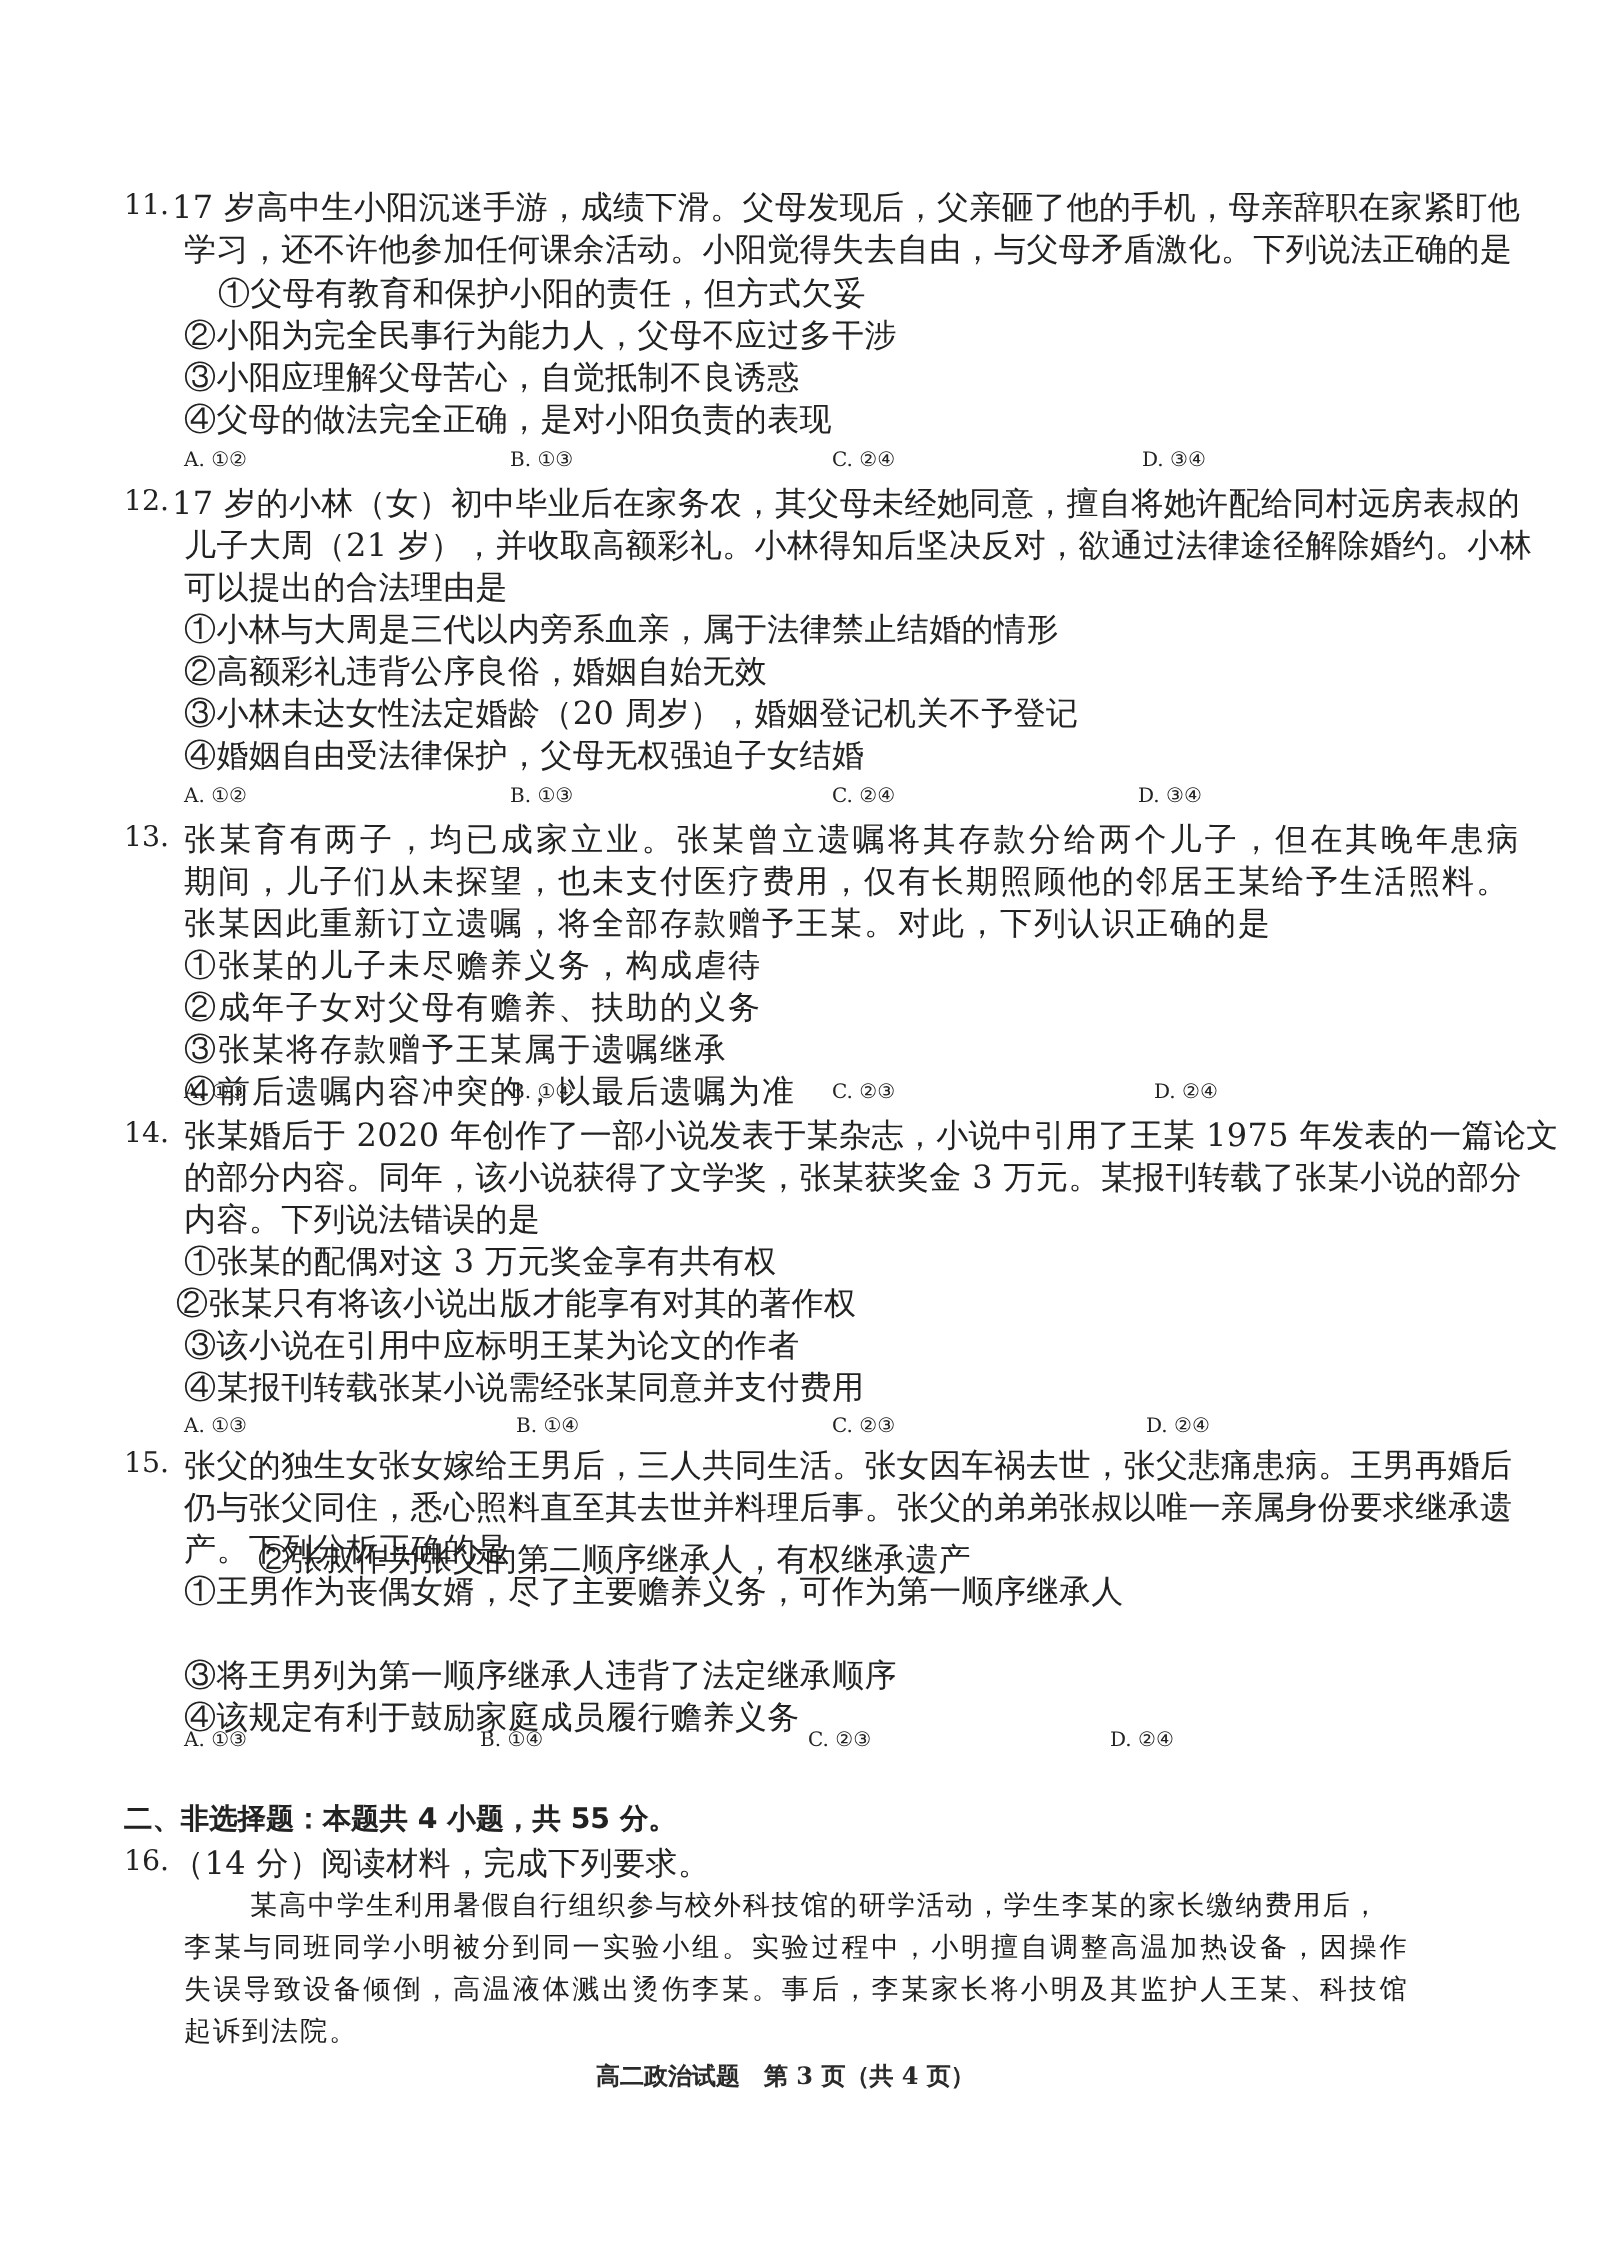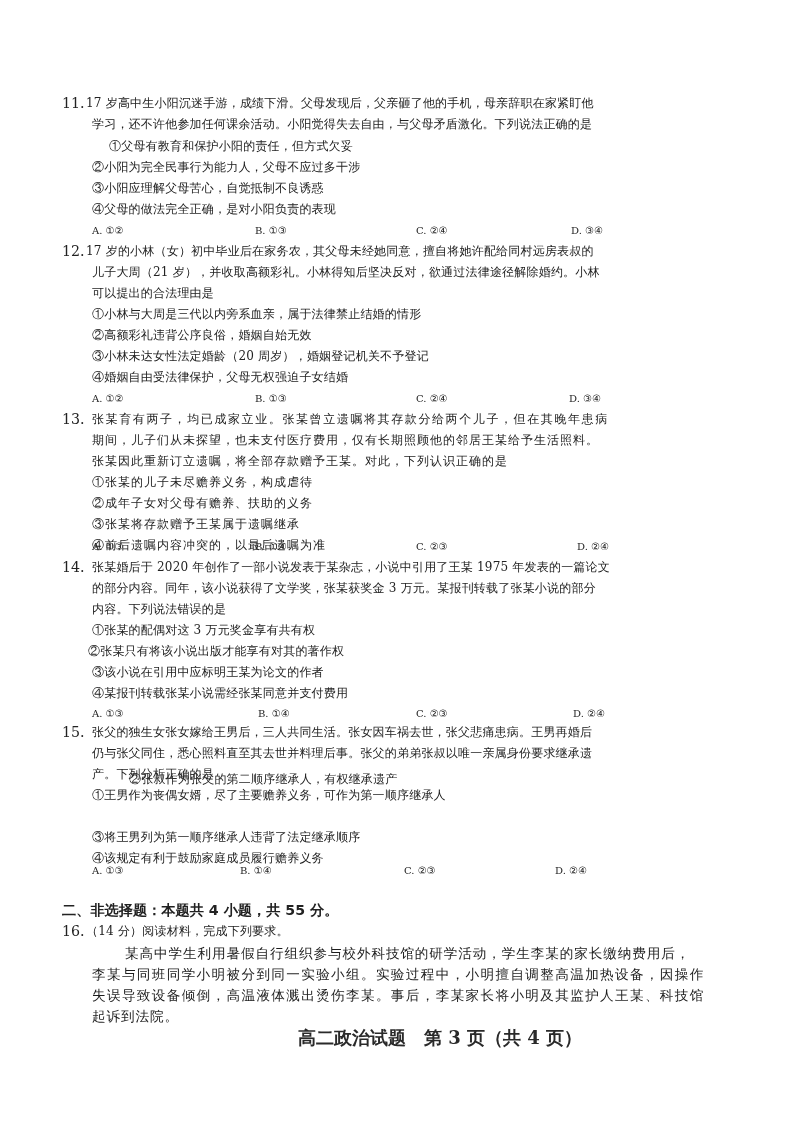--- a/index.html
+++ b/index.html
@@ -4,41 +4,41 @@
 <style>
   html, body { margin: 0; padding: 0; background: #ffffff; }
   body {
     width: 800px; height: 1130px; position: relative; overflow: hidden;
     font-family: "DejaVu Serif", "Liberation Serif", serif;
     color: #222222;
   }
   .page { position: absolute; left: 0; top: 0; width: 800px; height: 1130px; }
   .line {
     position: absolute; white-space: nowrap;
-    font-size: 12px; line-height: 21px; height: 21px;
+    font-size: 16px; line-height: 21px; height: 21px;
     letter-spacing: 0.2px;
   }
   .qnum { position: absolute; white-space: nowrap; font-size: 14.2px; line-height: 21px; }
   .opt {
     position: absolute; white-space: nowrap;
     font-size: 10px; line-height: 21px;
   }
   .section-head {
     position: absolute; white-space: nowrap;
     font-family: "DejaVu Sans", "Liberation Sans", sans-serif;
     font-weight: bold; font-size: 14.2px; line-height: 21px;
   }
   .passage {
     position: absolute; white-space: nowrap;
     font-size: 13.6px; line-height: 21px; letter-spacing: 0.9px;
     color: #1d1d1d;
   }
   .footer {
     position: absolute; white-space: nowrap;
-    font-size: 18px; line-height: 18px; font-weight: bold; color: #2a2a2a;
+    font-size: 12px; line-height: 18px; font-weight: bold; color: #2a2a2a;
   }
 </style>
 </head>
 <body>
 
 <div class="page">
 
   <div>
     <span class="qnum" style="left:62px;top:93px;">11.</span>
     <span class="line" style="left:86px;top:93px;">17 岁高中生小阳沉迷手游，成绩下滑。父母发现后，父亲砸了他的手机，母亲辞职在家紧盯他</span>

